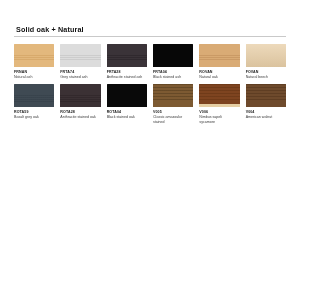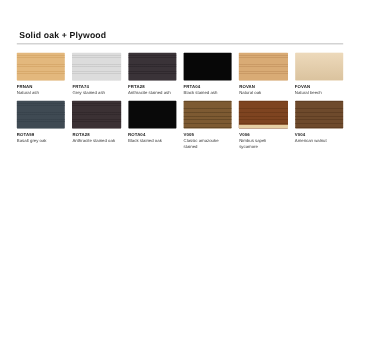--- a/index.html
+++ b/index.html
@@ -80,21 +80,21 @@
     line-height: 1.3;
     margin-top: 0.5px;
     max-width: 95%;
   }
 </style>
 </head>
 <body>
 
 <div class="sheet">
 
-  <div class="section-title">Solid oak + Plywood</div>
+  <div class="section-title">Solid oak + Natural</div>
 
   <div class="rule"></div>
 
   <div class="grid">
       <div class="swatch-cell">
         <div class="swatch" style="background: rgb(227, 184, 125);">
           <div class="grain" style="background: repeating-linear-gradient(rgb(210, 162, 99) 0px, rgb(210, 162, 99) 0.4px, transparent 0.4px, transparent 1.9px); opacity: 0.65;"></div>
         </div>
         <div class="code">FRNAN</div>
         <div class="desc">Natural ash</div>

